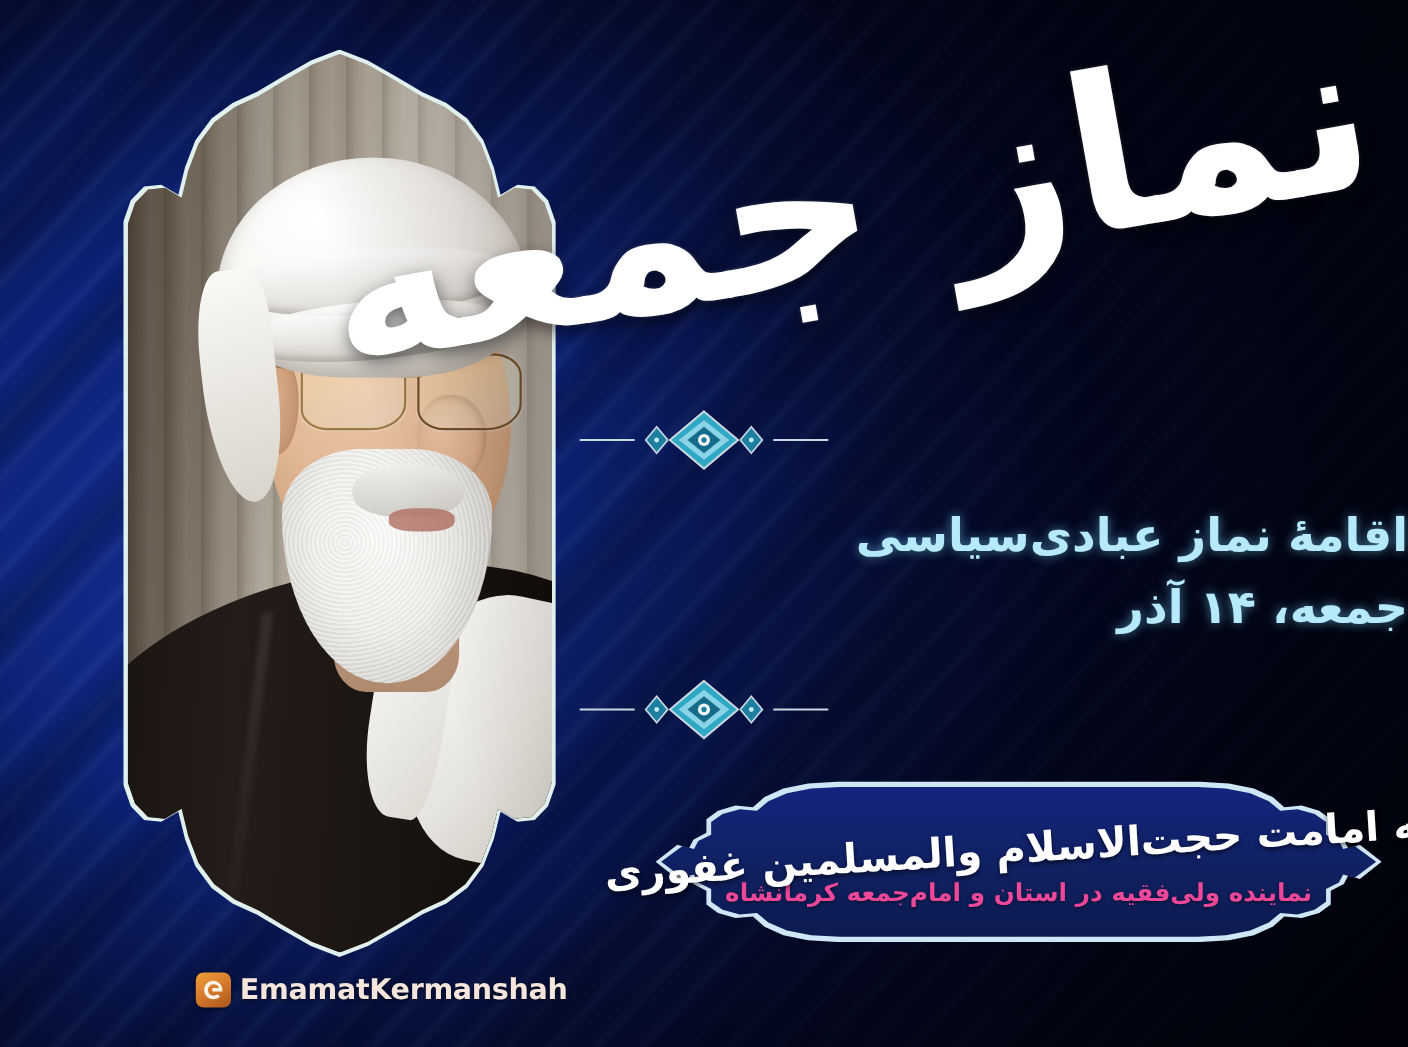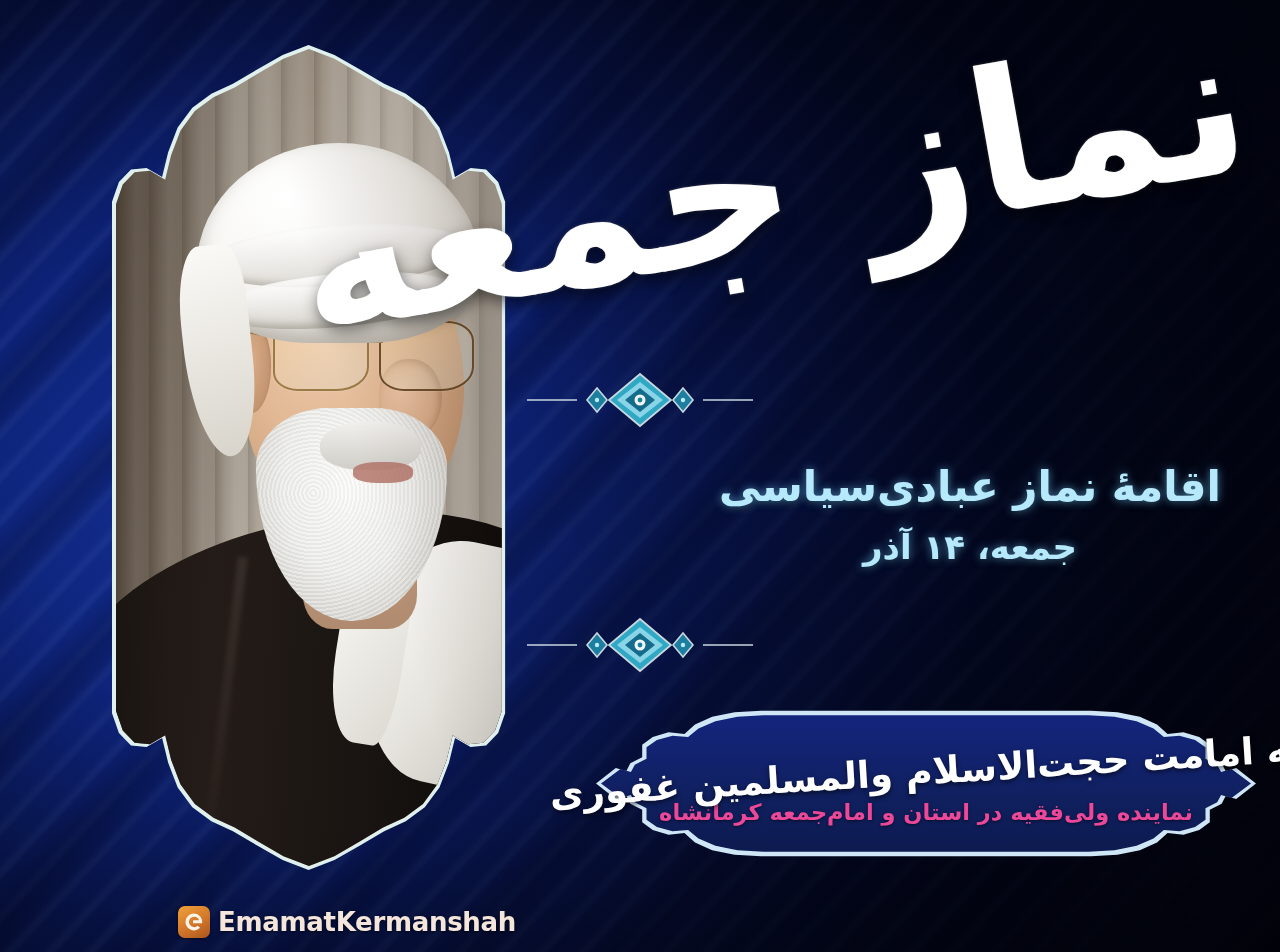--- a/index.html
+++ b/index.html
@@ -298,34 +298,34 @@
   
   .ornament { position: absolute; left: 50%; }
   .orn-top { top: 372px; }
   .orn-bottom { top: 617px; }
 
   
   .subtitle-block {
     position: absolute;
     right: 0; top: 462px;
     width: 620px;
-    text-align: center;
+    text-align: right;
     direction: rtl;
   }
   .subtitle-line1 {
     color: #b6e9fb;
     font-size: 42px;
     font-weight: 700;
     letter-spacing: 0;
     text-shadow: 0 0 10px rgba(110,200,250,.65), 0 3px 6px rgba(0,0,0,.6);
     margin-bottom: 16px;
   }
   .subtitle-line2 {
     color: #b6e9fb;
-    font-size: 34px;
+    font-size: 42px;
     font-weight: 700;
     text-shadow: 0 0 10px rgba(110,200,250,.65), 0 3px 6px rgba(0,0,0,.6);
   }
 
   
   .banner-wrap {
     position: absolute;
     left: 596px; top: 706px;
     width: 660px; height: 155px;
   }
@@ -394,21 +394,20 @@
   }
 
   
   .logo {
     position: absolute;
     left: 178px; top: 884px;
     display: flex;
     align-items: center;
     gap: 8px;
     direction: ltr;
-    margin-top: 22px;
   }
   .logo-mark {
     width: 32px; height: 32px;
     border-radius: 7px;
     background: linear-gradient(150deg, #f0a13a 0%, #d2762a 55%, #a9551c 100%);
     display: flex; align-items: center; justify-content: center;
     box-shadow: 0 1px 3px rgba(0,0,0,.5);
   }
   .logo-text {
     color: #f4e6dc;

